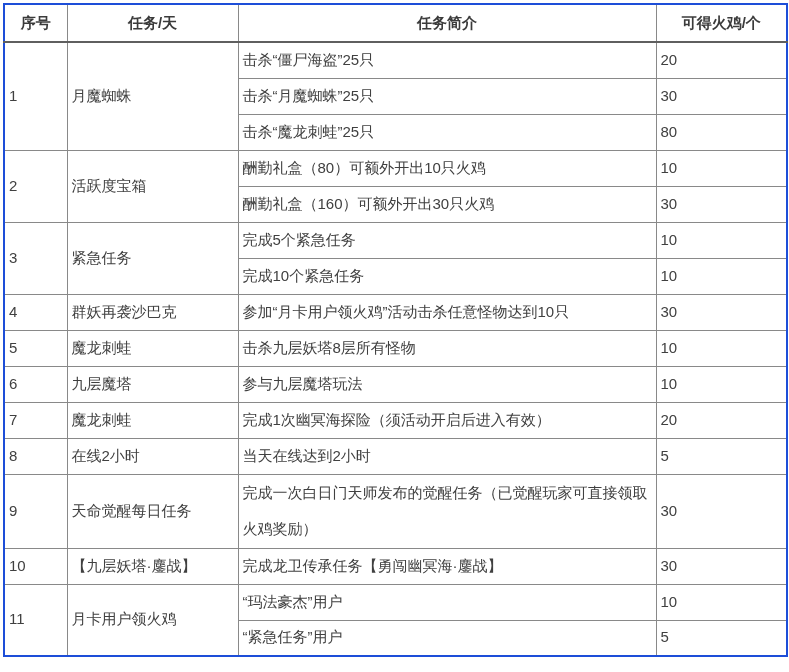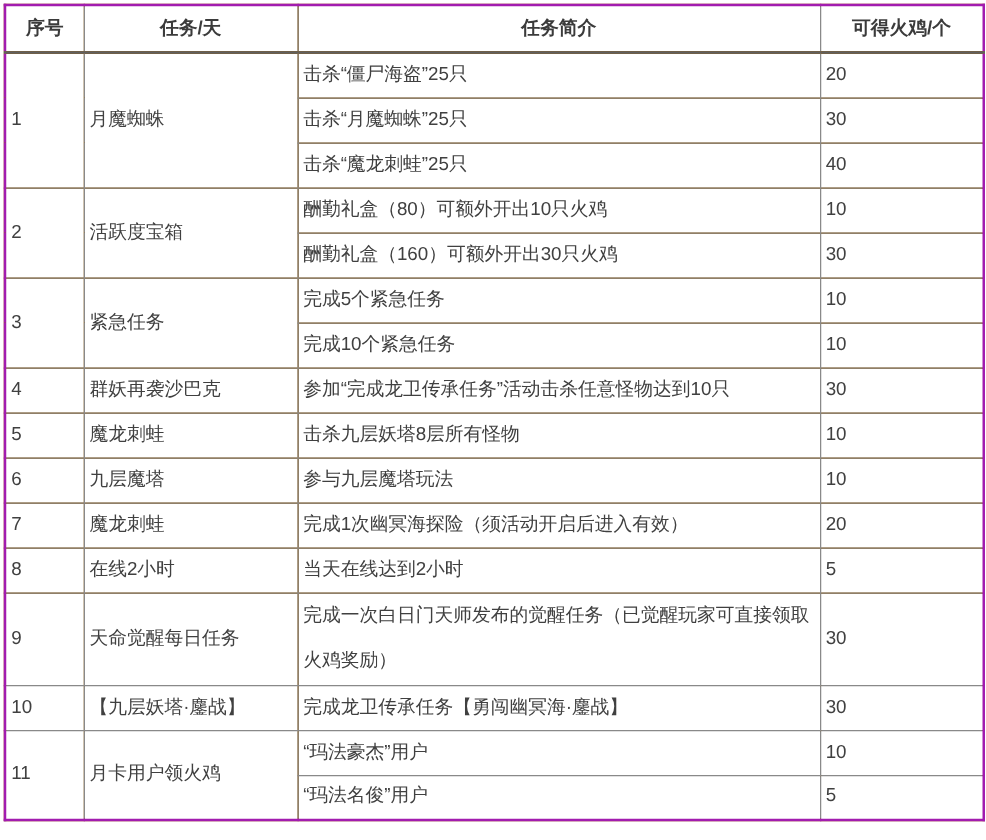--- a/index.html
+++ b/index.html
@@ -13,23 +13,23 @@
     height: 672px;
     box-sizing: border-box;
     padding: 3px 3px 0 3px;
     background: #ffffff;
     font-family: "Liberation Sans", "DejaVu Sans", sans-serif;
   }
   table.reward-table {
     border-collapse: collapse;
     table-layout: fixed;
     width: 783px;
-    border: 2px solid #a21caf;
+    border: 2px solid #1d4ed8;
     color: #404040;
-    background: #a16207;
+    background: #1d4ed8;
   }
   table.reward-table th,
   table.reward-table td {
     border: 1px solid #898989;
     font-size: 15px;
     line-height: 1.25;
     box-sizing: border-box;
     overflow: hidden;
     background: #ffffff;
   }
@@ -80,21 +80,21 @@
         <td class="c" rowspan="3">月魔蜘蛛</td>
         <td class="desc">击杀“僵尸海盗”25只</td>
         <td class="c">20</td>
       </tr>
       <tr>
         <td class="desc">击杀“月魔蜘蛛”25只</td>
         <td class="c">30</td>
       </tr>
       <tr>
         <td class="desc">击杀“魔龙刺蛙”25只</td>
-        <td class="c">40</td>
+        <td class="c">80</td>
       </tr>
 
       <tr>
         <td class="c" rowspan="2">2</td>
         <td class="c" rowspan="2">活跃度宝箱</td>
         <td class="desc">酬勤礼盒（80）可额外开出10只火鸡</td>
         <td class="c">10</td>
       </tr>
       <tr>
         <td class="desc">酬勤礼盒（160）可额外开出30只火鸡</td>
@@ -108,21 +108,21 @@
         <td class="c">10</td>
       </tr>
       <tr>
         <td class="desc">完成10个紧急任务</td>
         <td class="c">10</td>
       </tr>
 
       <tr>
         <td class="c">4</td>
         <td class="c">群妖再袭沙巴克</td>
-        <td class="desc">参加“完成龙卫传承任务”活动击杀任意怪物达到10只</td>
+        <td class="desc">参加“月卡用户领火鸡”活动击杀任意怪物达到10只</td>
         <td class="c">30</td>
       </tr>
 
       <tr>
         <td class="c">5</td>
         <td class="c">魔龙刺蛙</td>
         <td class="desc">击杀九层妖塔8层所有怪物</td>
         <td class="c">10</td>
       </tr>
 
@@ -161,18 +161,18 @@
         <td class="c">30</td>
       </tr>
 
       <tr>
         <td class="c" rowspan="2">11</td>
         <td class="c" rowspan="2">月卡用户领火鸡</td>
         <td class="desc">“玛法豪杰”用户</td>
         <td class="c">10</td>
       </tr>
       <tr>
-        <td class="desc">“玛法名俊”用户</td>
+        <td class="desc">“紧急任务”用户</td>
         <td class="c">5</td>
       </tr>
     </tbody>
   </table>
 </div>
 
 </body></html>

